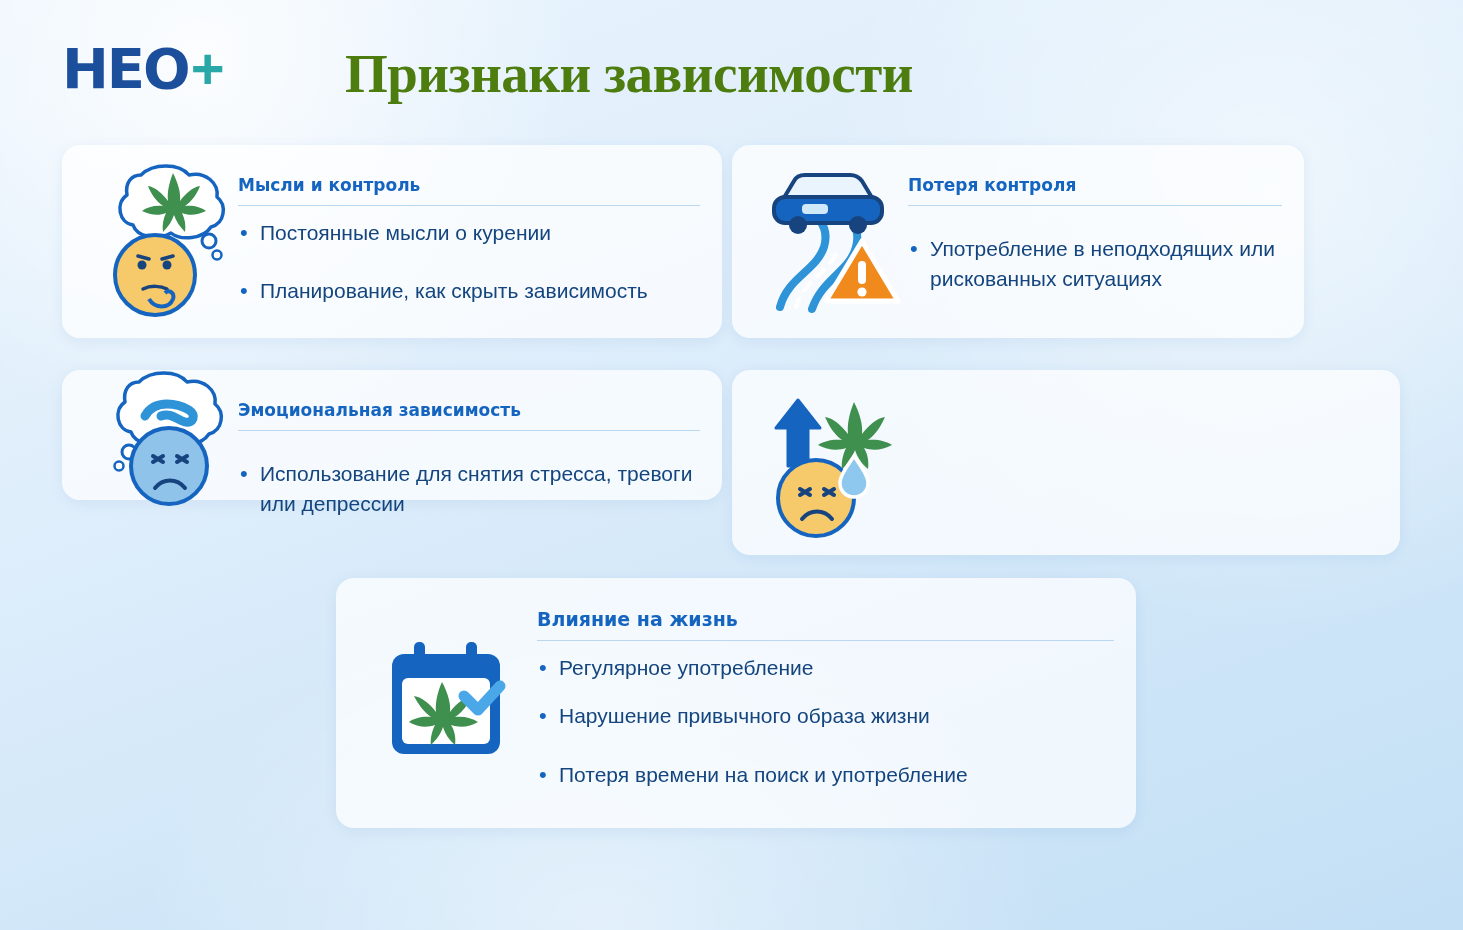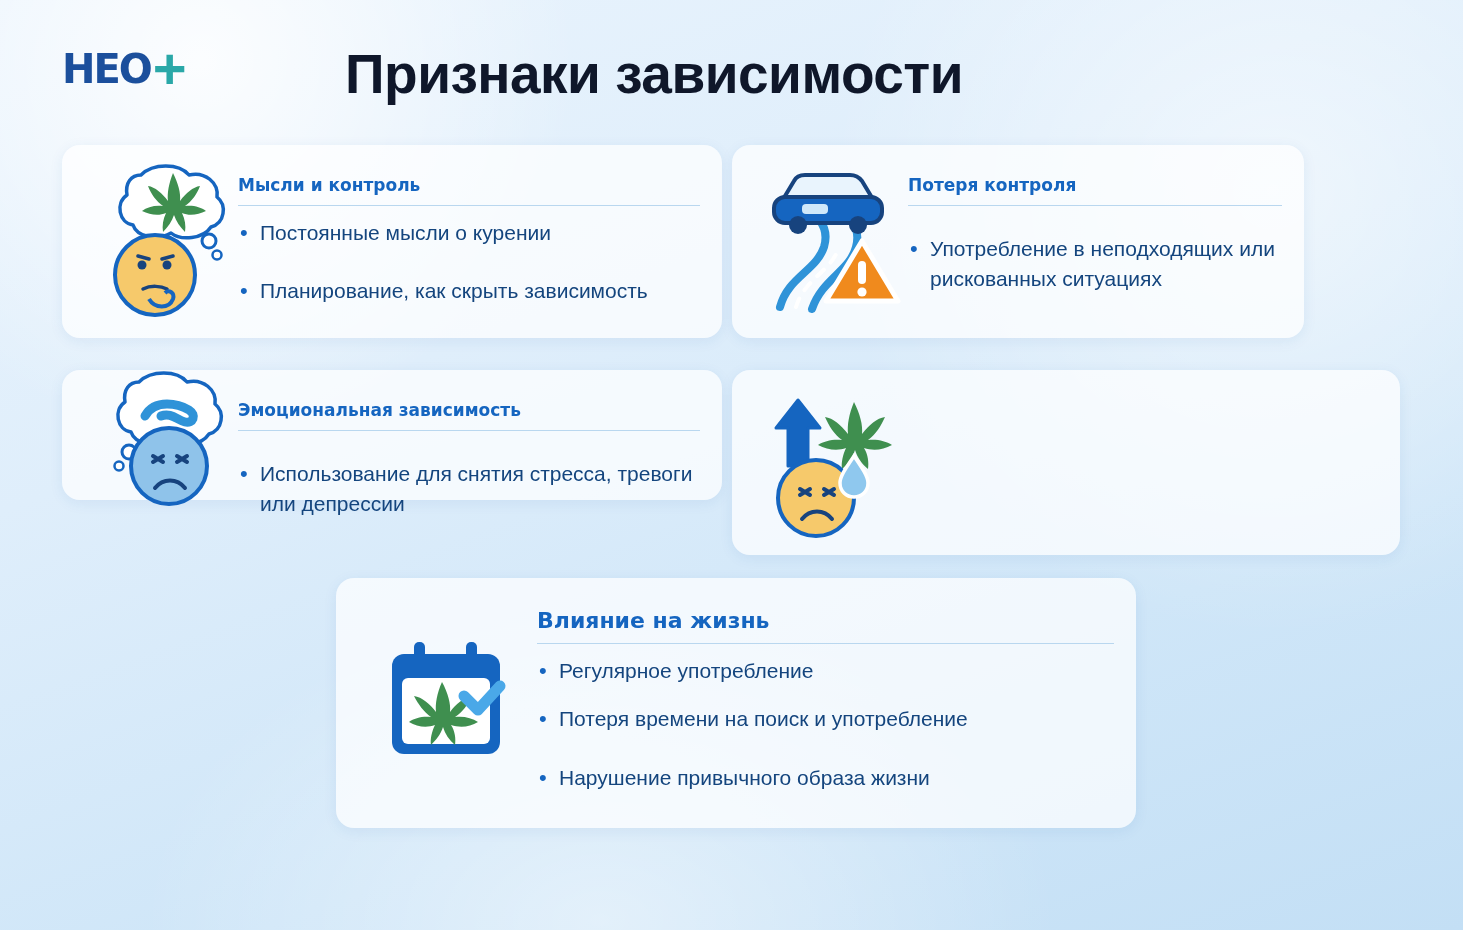--- a/index.html
+++ b/index.html
@@ -42,40 +42,40 @@
     width: 1463px; height: 145px;
   }
   .logo {
     position: absolute;
     left: 62px; top: 40px;
     display: flex;
     align-items: center;
   }
   .logo-text {
     font-family: "DejaVu Sans", sans-serif;
-    font-size: 40px;
+    font-size: 56px;
     font-weight: bold;
     letter-spacing: -2px;
     color: #1b4f9c;
     line-height: 1;
   }
   .logo-plus {
     margin-left: 2px;
     color: #2aa8a8;
     font-size: 58px;
     font-weight: bold;
     line-height: 1;
   }
   .page-title {
     position: absolute;
     left: 345px; top: 42px;
-    font-family: Liberation Sans, sans-serif;
+    font-family: Liberation Serif, serif;
     font-size: 55px;
     font-weight: bold;
-    color: #0f172a;
+    color: #4d7c0f;
     letter-spacing: -0.5px;
   }
 
   
   .card {
     position: absolute;
     background: rgba(255,255,255,0.72);
     border-radius: 18px;
     box-shadow: 0 3px 14px rgba(30,90,160,0.08);
     box-sizing: border-box;
@@ -134,21 +134,21 @@
 
   
   #card-thoughts   { left: 62px;  top: 145px; width: 660px; height: 193px; }
   #card-control    { left: 732px; top: 145px; width: 572px; height: 193px; }
   #card-emotional  { left: 62px;  top: 370px; width: 660px; height: 130px; }
   #card-physical   { left: 732px; top: 370px; width: 668px; height: 185px; }
   #card-life       { left: 336px; top: 578px; width: 800px; height: 250px; }
 
   #card-life .card-icon { width: 175px; align-self: center; }
   #card-life .bullets li { margin-bottom: 18px; }
-  #card-life .card-title { font-size: 22px; }
+  #card-life .card-title { font-size: 19px; }
 </style>
 </head>
 <body>
 
 <div class="bg-glow glow-1"></div>
 <div class="bg-glow glow-2"></div>
 <div class="bg-glow glow-3"></div>
 
 <div class="header">
   <div class="logo">
@@ -284,18 +284,18 @@
           <path d="M0 -30 C6 -19 9 -8 8 0 C14 -8 22 -15 30 -16 C26 -8 21 0 13 5 C22 4 30 6 36 10 C28 15 18 16 9 13 C13 19 14 27 13 33 C7 28 3 22 1 15 C-1 22 -6 28 -11 33 C-12 27 -10 19 -7 13 C-15 16 -25 15 -33 10 C-28 6 -19 4 -11 5 C-18 0 -24 -8 -28 -16 C-20 -15 -12 -8 -6 0 C-7 -8 -5 -19 0 -30 Z" fill="#3f8f4f"></path>
         </g>
 
         <path d="M84 58 L98 72 L120 48" stroke="#4aa8e8" stroke-width="11" fill="none" stroke-linecap="round" stroke-linejoin="round"></path>
       </svg>
     </div>
     <div class="card-body">
       <div class="card-title">Влияние на жизнь</div>
       <ul class="bullets">
         <li>Регулярное употребление</li>
+        <li>Нарушение привычного образа жизни</li>
         <li>Потеря времени на поиск и употребление</li>
-        <li>Нарушение привычного образа жизни</li>
       </ul>
     </div>
   </div>
 </div>
 
 </body></html>

